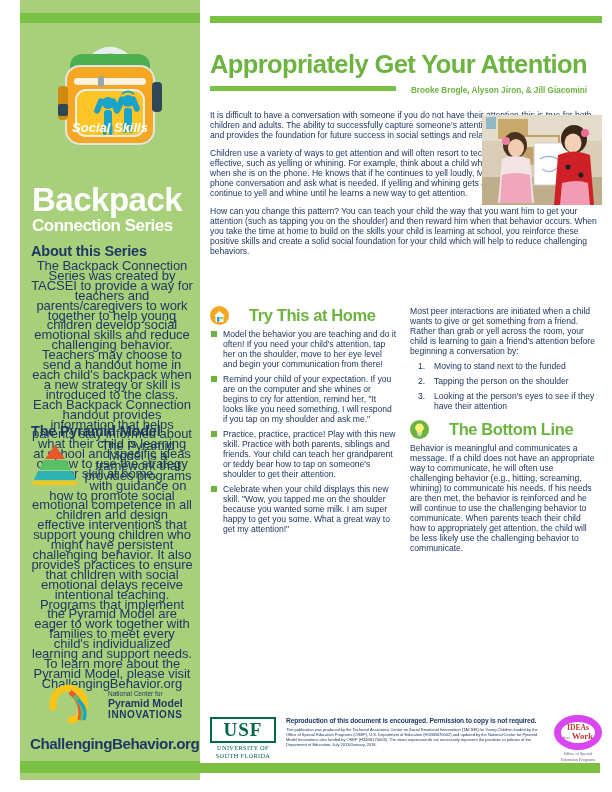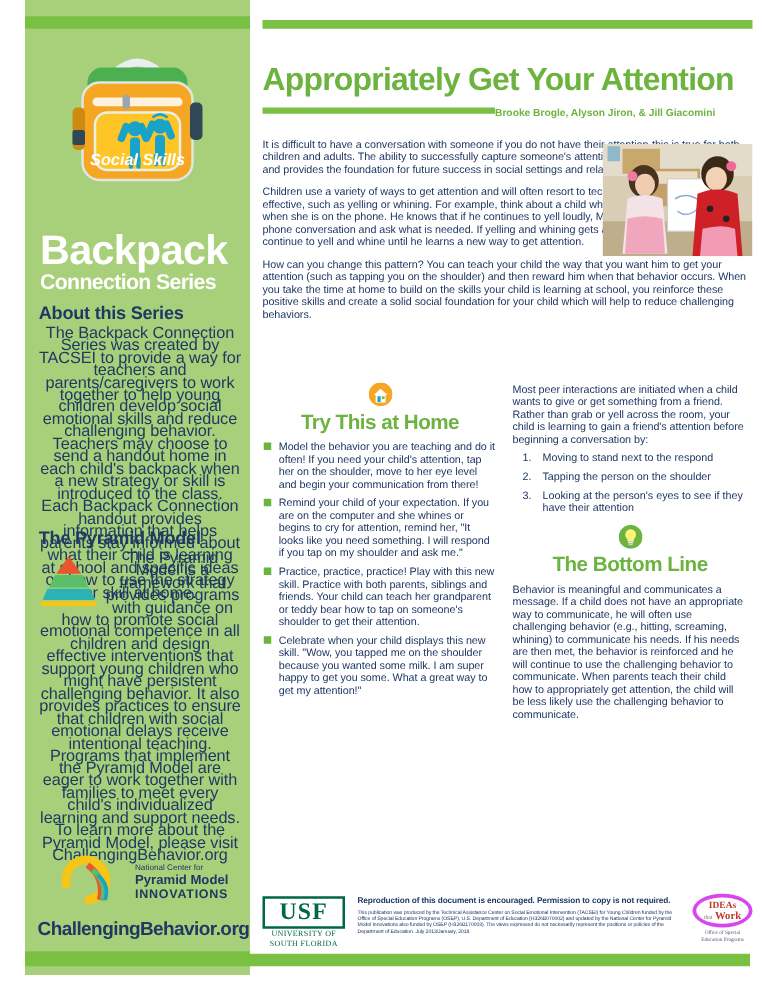--- a/index.html
+++ b/index.html
@@ -49,39 +49,39 @@
   .top-rule { position:absolute; left:210px; top:16px; width:392px; height:7px; background:#7ac143; }
 
   .doc-title {
     position:absolute; left:210px; top:24px; width:392px;
     font-size:25.5px; line-height:26.5px; font-weight:bold;
     color:#6cb33f; letter-spacing:-0.6px;
   }
   .title-rule { position:absolute; left:210px; top:86px; width:186px; height:5px; background:#7ac143; }
   .authors {
     position:absolute; left:396px; top:86px; width:206px;
-    text-align:left; font-size:8.2px; font-weight:bold; color:#6cb33f;
+    text-align:center; font-size:8.2px; font-weight:bold; color:#6cb33f;
   }
 
   .intro { position:absolute; left:210px; top:110px; width:392px; }
   .intro p { margin:0 0 7px 0; font-size:8.6px; line-height:10.2px; letter-spacing:-0.03px;}
   .photo {
     position:absolute; right:0; top:5px; width:120px; height:90px;
     border:0; overflow:hidden; float:right;
   }
 
   .cols { position:absolute; left:210px; top:306px; width:392px; }
   .col { width:188px; }
   .col-l { position:absolute; left:0; top:0; }
   .col-r { position:absolute; left:200px; top:0; }
 
   .sec-head {
     font-size:16.5px; font-weight:bold; color:#6cb33f;
     letter-spacing:-0.4px; margin:0 0 4px 0; white-space:nowrap;
-    display:flex; align-items:center; gap:4px;flex-direction:column;
+    display:flex; align-items:center; gap:20px;
   }
   .sec-ico { width:19px; height:19px; flex:0 0 19px; }
 
   ul.sq { list-style:none; margin:0; padding:0; }
   ul.sq li {
     position:relative; padding-left:13px; margin-bottom:5px;
     font-size:8.6px; line-height:10px; letter-spacing:-0.03px;
   }
   ul.sq li:before {
     content:""; position:absolute; left:1px; top:2px;
@@ -113,21 +113,21 @@
   .repro {
     position:absolute; left:76px; top:2px; width:258px;
     font-size:6.6px; font-weight:bold; color:#1f3864; letter-spacing:-0.1px;
   }
   .fine {
     position:absolute; left:76px; top:12px; width:258px;
     font-size:4.1px; line-height:5.1px; color:#1f3864; letter-spacing:-0.05px;
   }
   .ideas { position:absolute; left:344px; top:0px; width:48px; text-align:center; }
   .ideas-oval {
-    border:3px solid #d946ef; border-radius:50%;
+    border:7px solid #d946ef; border-radius:50%;
     padding:2px 1px 3px 1px; position:relative;
   }
   .ideas-that { font-size:4.6px; color:#7a7a7a; font-family:"Liberation Serif", serif; }
   .ideas-ideas { font-size:7.6px; font-weight:bold; color:#c0392b; font-family:"Liberation Serif", serif; line-height:8px; }
   .ideas-work { font-size:8.6px; font-weight:bold; color:#c0392b; font-family:"Liberation Serif", serif; line-height:8px; }
   .ideas-sub { font-size:4.2px; color:#5a5a7a; line-height:5px; margin-top:1px; font-family:"Liberation Serif", serif;}
 
   .bot-rule { position:absolute; left:200px; top:763px; width:400px; height:10px; background:#7ac143; }
 </style>
 </head>
@@ -284,21 +284,21 @@
         <li>Model the behavior you are teaching and do it often! If you need your child's attention, tap her on the shoulder, move to her eye level and begin your communication from there!</li>
         <li>Remind your child of your expectation. If you are on the computer and she whines or begins to cry for attention, remind her, "It looks like you need something. I will respond if you tap on my shoulder and ask me."</li>
         <li>Practice, practice, practice! Play with this new skill. Practice with both parents, siblings and friends. Your child can teach her grandparent or teddy bear how to tap on someone's shoulder to get their attention.</li>
         <li>Celebrate when your child displays this new skill. "Wow, you tapped me on the shoulder because you wanted some milk. I am super happy to get you some. What a great way to get my attention!"</li>
       </ul>
     </div>
 
     <div class="col col-r">
       <p class="body-p">Most peer interactions are initiated when a child wants to give or get something from a friend. Rather than grab or yell across the room, your child is learning to gain a friend's attention before beginning a conversation by:</p>
       <ol class="num">
-        <li>Moving to stand next to the respond</li>
+        <li>Moving to stand next to the funded</li>
         <li>Tapping the person on the shoulder</li>
         <li>Looking at the person's eyes to see if they have their attention</li>
       </ol>
 
       <div class="sec-head" style="margin-top:9px;">
         <span class="sec-ico">
           <svg viewBox="0 0 19 19" width="19" height="19">
             <circle cx="9.5" cy="9.5" r="9.5" fill="#6cb33f"></circle>
             <path d="M9.5 3.4 a4.3 4.3 0 0 1 2.6 7.7 v1.6 h-5.2 v-1.6 A4.3 4.3 0 0 1 9.5 3.4 z" fill="#fff27a"></path>
             <rect x="7.3" y="13.1" width="4.4" height="1.5" fill="#e8e8e8"></rect>

